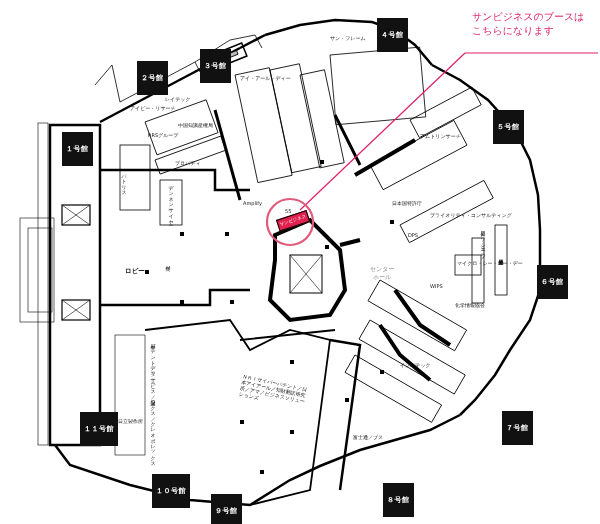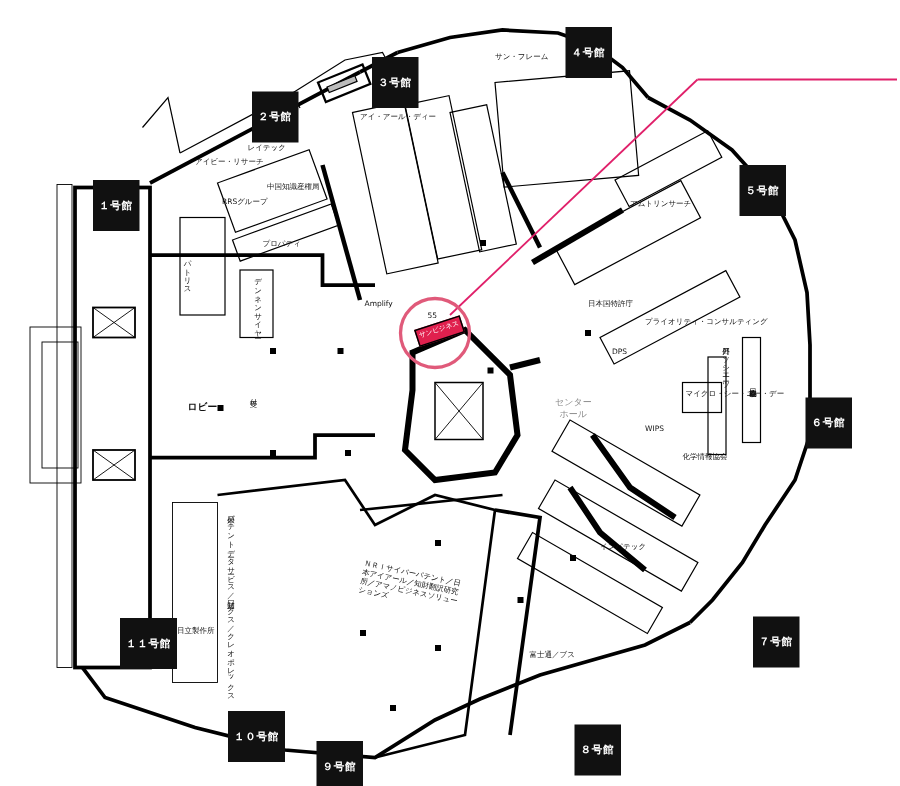--- a/index.html
+++ b/index.html
@@ -104,34 +104,36 @@
         <rect x="260" y="470" width="4" height="4"></rect>
     </g>
 
     <path d="M465 53 L598 53" stroke="#e0206a" stroke-width="1.2" fill="none"></path>
     <path d="M465 53 L300 210" stroke="#e0206a" stroke-width="1.2" fill="none"></path>
 
     <circle cx="290" cy="222" r="23" fill="none" stroke="#e05a7a" stroke-width="2.2"></circle>
   </svg>
 
   
-  <div class="hall-label" style="left:137px;top:61px;margin-left:31px;">２号館</div>
-  <div class="hall-label" style="left:200px;top:38px;margin-left:48px;">３号館</div>
+  <div class="hall-label" style="left:137px;top:61px;">２号館</div>
+  <div class="hall-label" style="left:200px;top:49px;">３号館</div>
   <div class="hall-label" style="left:377px;top:18px;">４号館</div>
-  <div class="hall-label" style="left:62px;top:120px;text-align:center;">１号館</div>
+  <div class="hall-label" style="left:62px;top:132px;text-align:center;">１号館</div>
   <div class="hall-label" style="left:493px;top:110px;">５号館</div>
   <div class="hall-label" style="left:537px;top:265px;">６号館</div>
   <div class="hall-label" style="left:502px;top:411px;">７号館</div>
   <div class="hall-label" style="left:80px;top:412px;">１１号館</div>
   <div class="hall-label" style="left:152px;top:474px;">１０号館</div>
   <div class="hall-label" style="left:211px;top:494px;">９号館</div>
   <div class="hall-label" style="left:383px;top:483px;">８号館</div>
 
   
   <div class="callout">
+    <div>サンビジネスのブースは</div>
+    <div>こちらになります</div>
   </div>
 
   
   <div class="booth-text" style="left:285px;top:208px;">55</div>
   <div class="sun-booth">サンビジネス</div>
 
   
   <div class="big-text" style="left:125px;top:267px;">ロビー</div>
   <div class="booth-text vtext" style="left:165px;top:262px;">受付</div>
   <div class="center-hall" style="left:370px;top:265px;">

